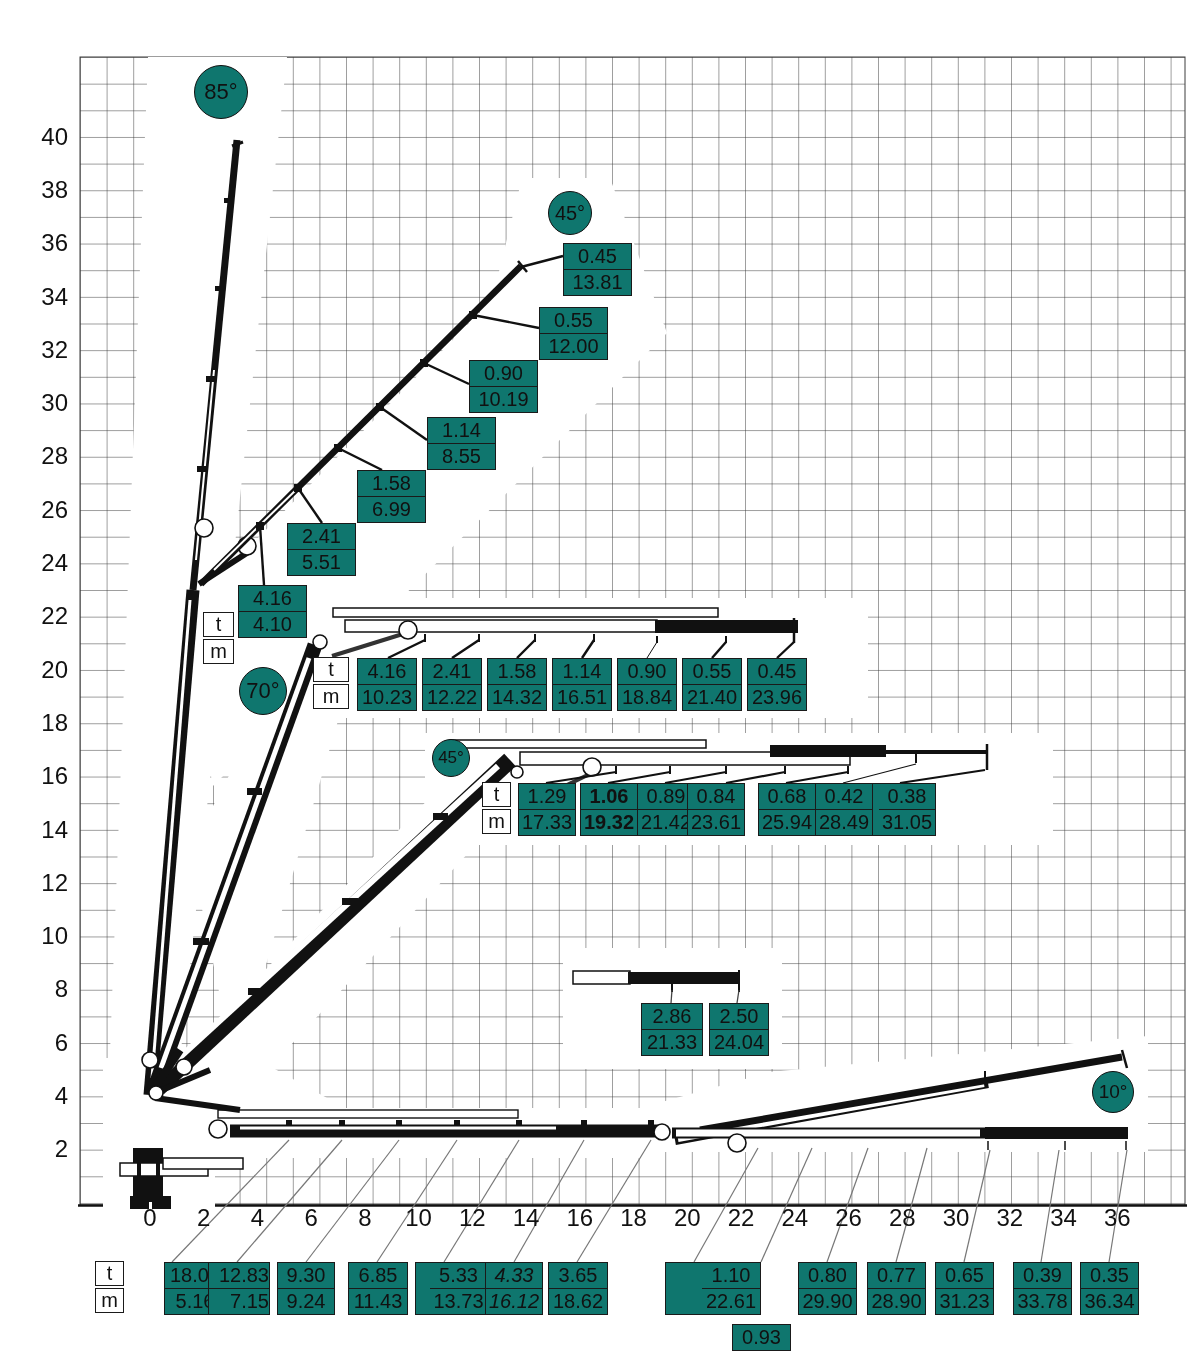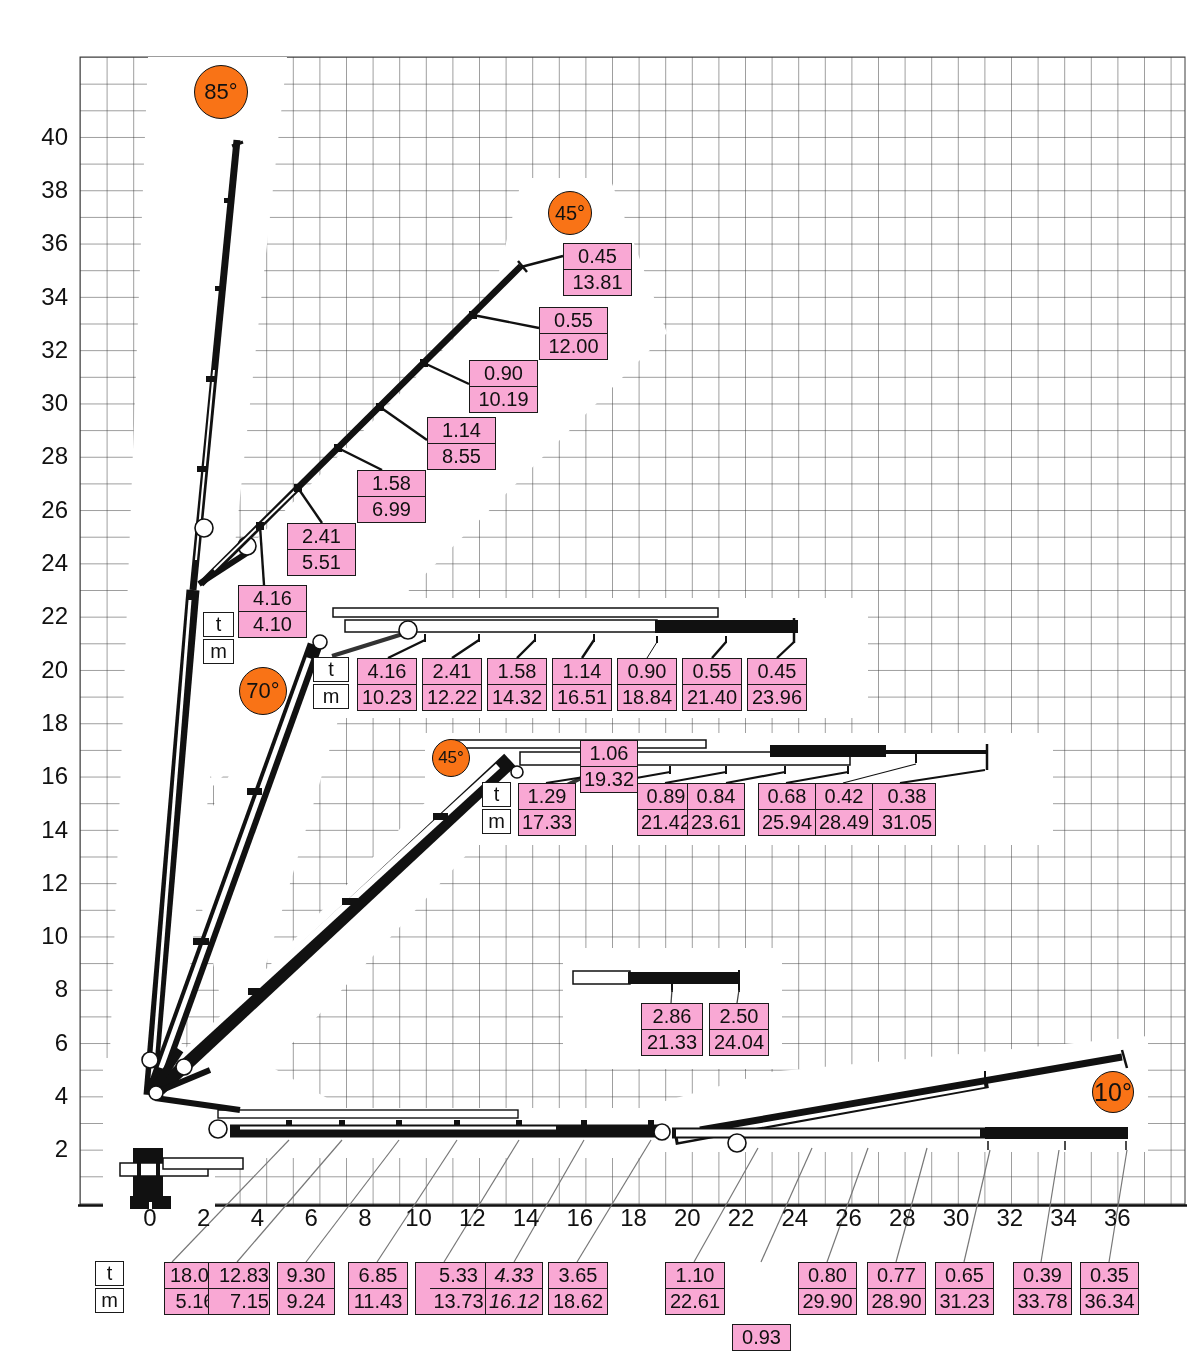--- a/index.html
+++ b/index.html
@@ -6,30 +6,30 @@
   .stage{position:relative;width:1200px;height:1351px;background:#fff;
          font-family:"Liberation Sans",sans-serif;color:#111;overflow:hidden;}
   svg{position:absolute;left:0;top:0;}
   
   .ylabels{position:absolute;left:18px;top:110px;width:50px;display:flex;flex-direction:column;}
   .ylabels span{height:53.3px;display:flex;align-items:center;justify-content:flex-end;
                 font-size:24px;}
   .xlabels{position:absolute;left:123px;top:1204px;display:flex;}
   .xlabels span{width:53.76px;text-align:center;font-size:24px;}
   
-  .co{position:absolute;background:#f9a8d4;border:1.7px solid #1a1a1a;text-align:center;
+  .co{position:absolute;background:#0f766e;border:1.7px solid #1a1a1a;text-align:center;
       font-size:20px;}
   .co .a{height:25px;line-height:25px;border-bottom:1.6px solid #1a1a1a;}
   .co .b{height:25px;line-height:25px;}
   
   .leg{position:absolute;text-align:center;font-size:20px;}
   .leg div{background:#fff;border:1.7px solid #1a1a1a;height:23px;line-height:23px;}
   .leg div+div{margin-top:2px;}
   
-  .ang{position:absolute;border:1.8px solid #111;border-radius:50%;background:#f97316;
+  .ang{position:absolute;border:1.8px solid #111;border-radius:50%;background:#0f766e;
        display:flex;align-items:center;justify-content:center;font-size:22px;}
 </style>
 </head>
 <body>
 
 <div class="stage">
 
 <svg width="1200" height="1351" viewBox="0 0 1200 1351">
   <defs>
     <pattern id="grid" width="26.6" height="26.65" x="80" y="57" patternUnits="userSpaceOnUse">
@@ -276,21 +276,21 @@
     </div>
 <div class="ang" style="left:548px;top:191px;width:42px;height:42px;font-size:20px;">
       <span>45°</span>
     </div>
 <div class="ang" style="left:239px;top:667px;width:46px;height:46px;">
       <span>70°</span>
     </div>
 <div class="ang" style="left:432px;top:739px;width:36px;height:36px;font-size:17px;">
       <span>45°</span>
     </div>
-<div class="ang" style="left:1092px;top:1071px;width:40px;height:40px;font-size:25px;">
+<div class="ang" style="left:1092px;top:1071px;width:40px;height:40px;font-size:19px;">
       <span>10°</span>
     </div>
 
 <div class="leg" style="left:203px;top:612px;width:31px;">
   <div>t</div>
   <div>m</div>
 </div>
 <div class="leg" style="left:313px;top:657px;width:36px;">
   <div>t</div>
   <div>m</div>
@@ -359,21 +359,21 @@
     </div>
 <div class="co" style="left:747px;top:658px;width:58px;">
       <div class="a">0.45</div>
       <div class="b">23.96</div>
     </div>
 
 <div class="co" style="left:518px;top:783px;width:56px;">
       <div class="a">1.29</div>
       <div class="b">17.33</div>
     </div>
-<div class="co" style="left:580px;top:740px;width:56px;">
+<div class="co" style="left:580px;top:783px;width:56px;font-weight:bold;">
       <div class="a">1.06</div>
       <div class="b">19.32</div>
     </div>
 <div class="co" style="left:637px;top:783px;width:56px;">
       <div class="a">0.89</div>
       <div class="b">21.42</div>
     </div>
 <div class="co" style="left:687px;top:783px;width:56px;">
       <div class="a">0.84</div>
       <div class="b">23.61</div>
@@ -421,21 +421,21 @@
       <div class="b">13.73</div>
     </div>
 <div class="co" style="left:485px;top:1262px;width:56px;font-style:italic;">
       <div class="a">4.33</div>
       <div class="b">16.12</div>
     </div>
 <div class="co" style="left:548px;top:1262px;width:58px;">
       <div class="a">3.65</div>
       <div class="b">18.62</div>
     </div>
-<div class="co" style="left:665px;top:1262px;width:58px;">
+<div class="co" style="left:665px;top:1262px;width:58px;padding-left:36px;">
       <div class="a">1.10</div>
       <div class="b">22.61</div>
     </div>
 <div class="co" style="left:732px;top:1324px;width:57px;">
       <div class="a">0.93</div>
       <div class="b">24.61</div>
     </div>
 <div class="co" style="left:798px;top:1262px;width:57px;">
       <div class="a">0.80</div>
       <div class="b">29.90</div>

